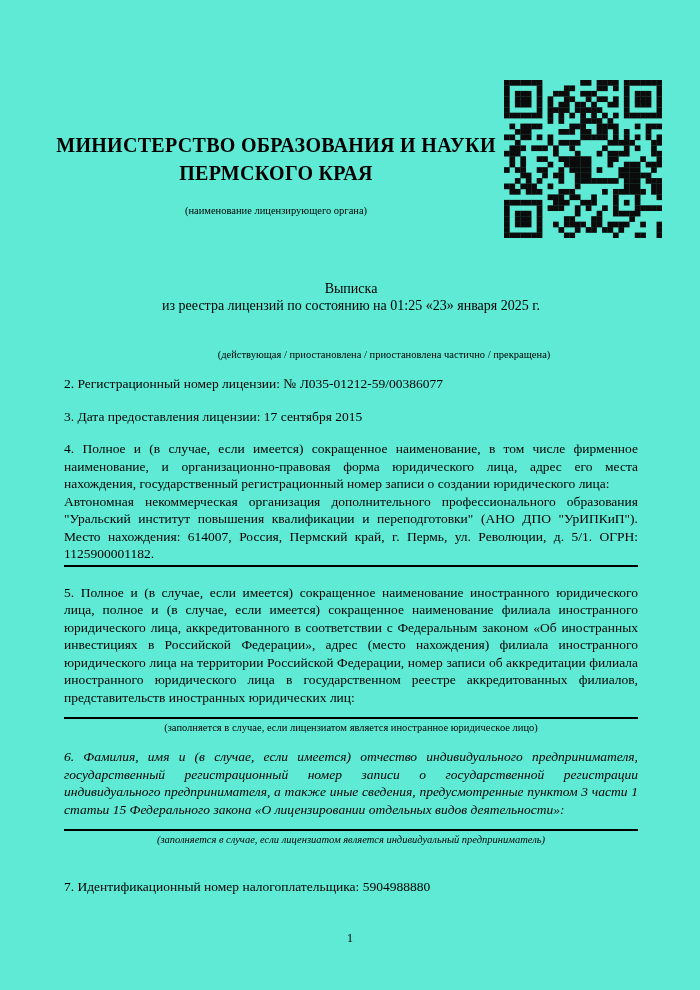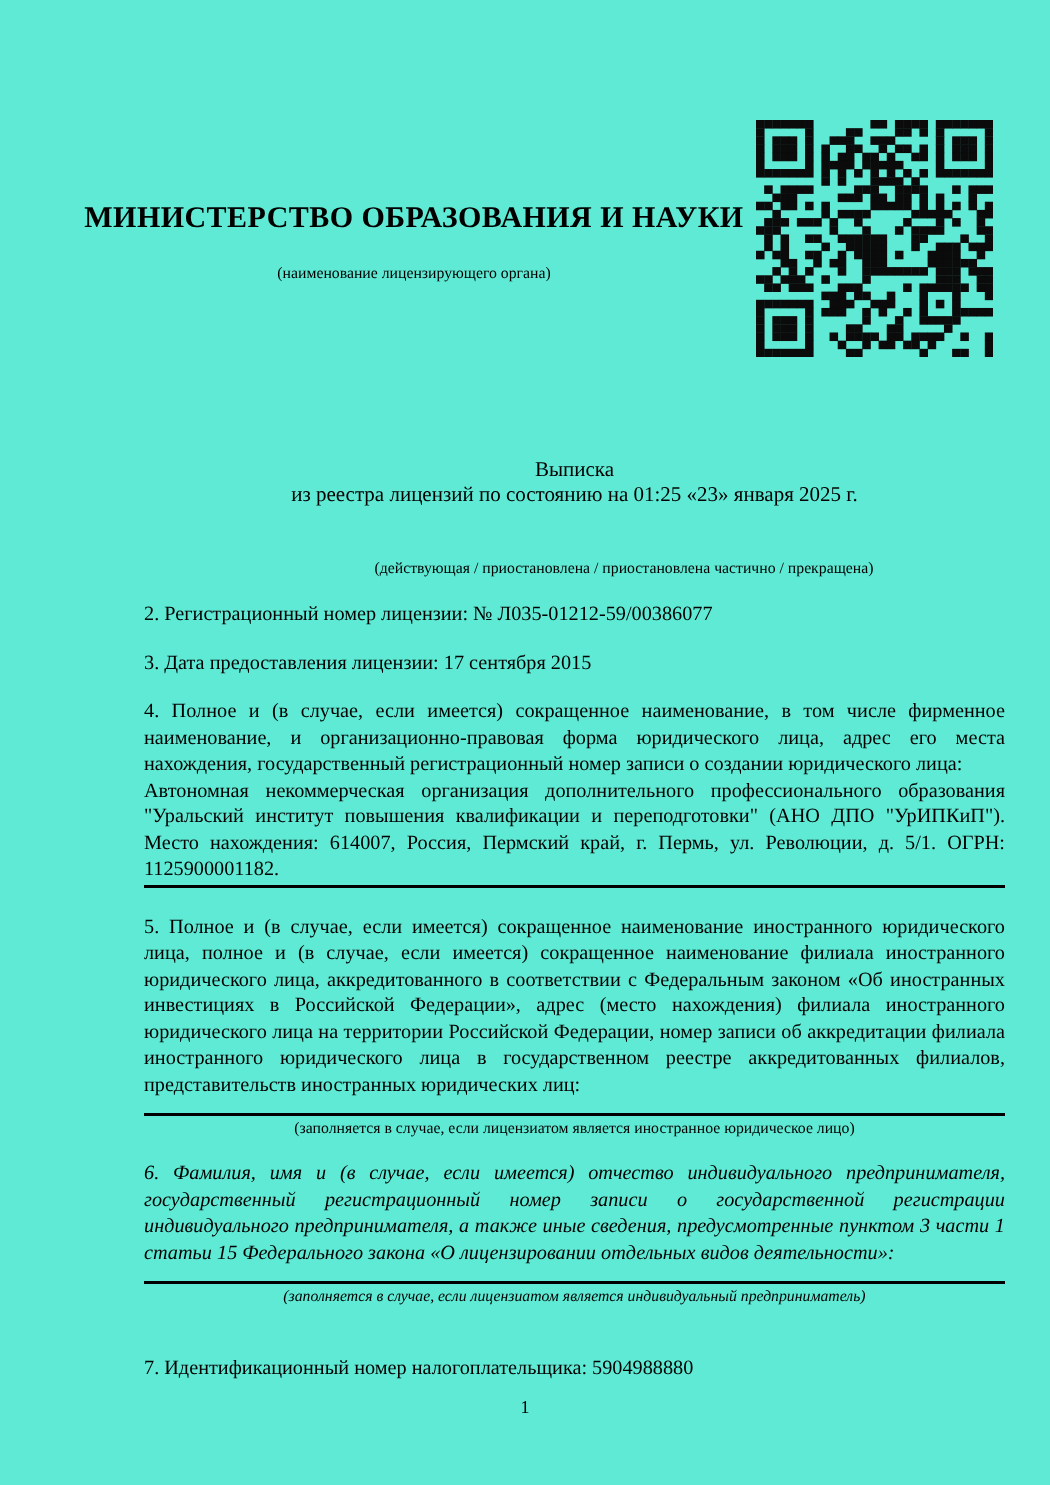--- a/index.html
+++ b/index.html
@@ -37,24 +37,23 @@
     top: 80px;
     right: 38px;
     width: 158px;
     height: 158px;
   }
   .qr-wrap svg { width: 100%; height: 100%; display: block; }
 
   
   .content {
     position: absolute;
-    top: 305px;
+    top: 280px;
     left: 64px;
     width: 574px;
-    margin-left: 32px;
   }
   .doc-title { text-align: center; font-size: 14px; line-height: 17px; }
   .items { margin-top: 35px; }
   .item { margin-bottom: 15px; }
   .body-text { margin: 0; font-size: 13.5px; line-height: 17.5px; }
   .just { text-align: justify; }
   .caption {
     margin: 3px 0 0 0;
     font-size: 10.5px;
     text-align: center;
@@ -77,20 +76,21 @@
     font-size: 12px;
   }
 </style>
 </head>
 <body>
 
 <div class="page">
 
   <div class="ministry">
     <div class="m-title">МИНИСТЕРСТВО ОБРАЗОВАНИЯ И НАУКИ</div>
+    <div class="m-title">ПЕРМСКОГО КРАЯ</div>
     <div class="m-cap">(наименование лицензирующего органа)</div>
   </div>
 
   <div class="qr-wrap">
     <svg id="qr-svg" xmlns="http://www.w3.org/2000/svg" aria-hidden="true" viewBox="0 0 156.60000000000002 156.60000000000002">
         <g fill="#0b0b0b">
           <rect x="0" y="0" width="5.65" height="5.65"></rect>
           <rect x="5.4" y="0" width="5.65" height="5.65"></rect>
           <rect x="10.8" y="0" width="5.65" height="5.65"></rect>
           <rect x="16.200000000000003" y="0" width="5.65" height="5.65"></rect>

